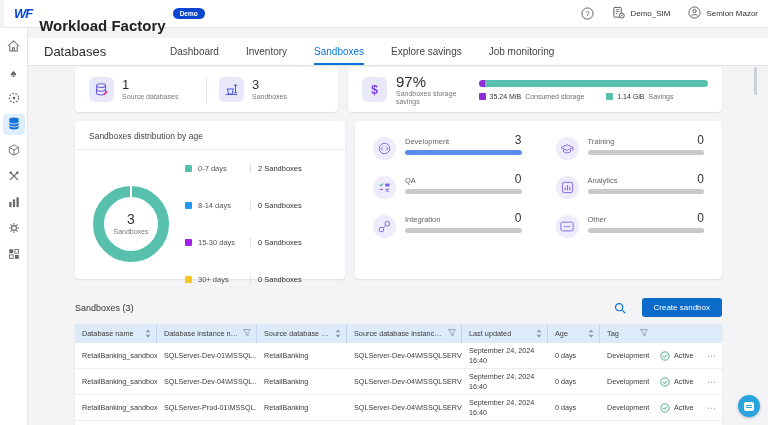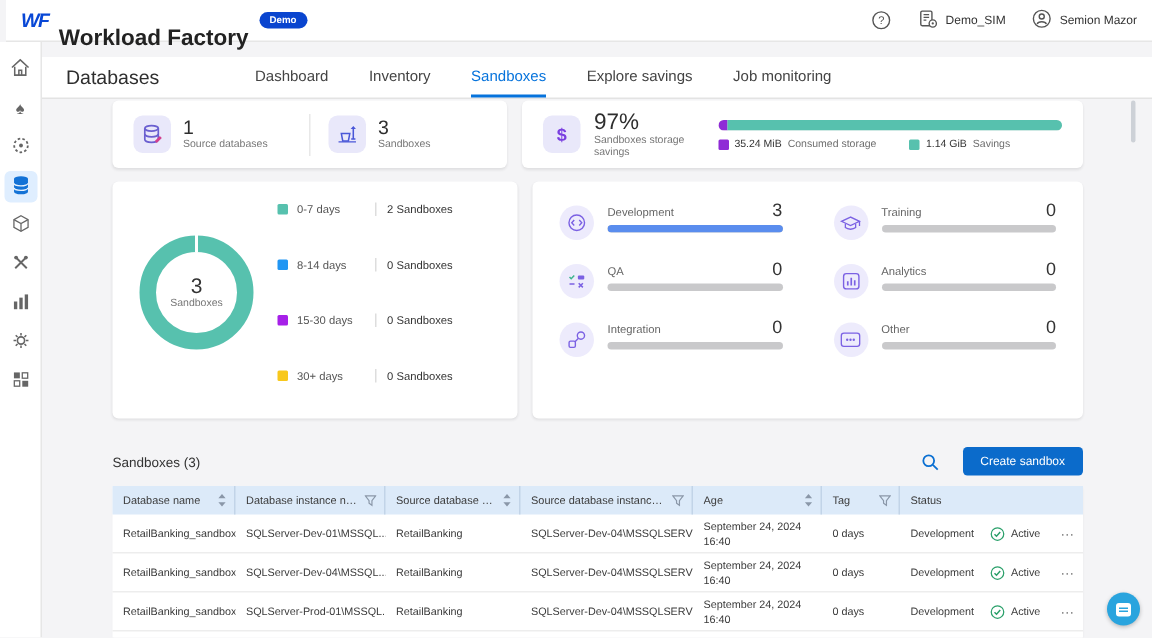--- a/index.html
+++ b/index.html
@@ -93,21 +93,21 @@
   .tag-bar.filled .fill { width:100%; }
 
   
   .table-header-row { display:flex; align-items:center; margin-top:19px; }
   .table-title { font-size:9px; color:#333; }
   .search { margin-left:auto; margin-right:16px; cursor:pointer; display:flex; }
   .create-btn { background:#0b6bcb; color:#fff; border:0; font-size:8px; font-family:inherit; padding:5px 12px; border-radius:3px; cursor:pointer; }
   .table { margin-top:7px; background:#fff; padding-bottom:8px; box-shadow:0 1px 2px rgba(0,0,0,.07); }
   .thead, .trow { display:grid; grid-template-columns:82px 100px 90px 115px 86px 52px 53px 69px; }
   .thead { background:#dceaf9; }
-  .th { font-size:7.3px; color:#3c3c3c; padding:5px 5px 5px 7px; display:flex; align-items:center; gap:3px;
+  .th { font-size:7.3px; color:#3c3c3c; padding:5px 5px 5px 7px; display:flex; align-items:flex-start; gap:3px;
         white-space:nowrap; overflow:hidden; border-right:1px solid #c2d4e8; }
   .th:last-child { border-right:0; }
   .th .hlabel { flex:1; overflow:hidden; text-overflow:ellipsis; }
   .trow { border-bottom:1px solid #ededed; height:26px; }
   .td { font-size:7.2px; color:#3a3a3a; padding:0 5px 0 7px; display:flex; align-items:center;
         white-space:nowrap; overflow:hidden; }
   .td.date { flex-direction:column; align-items:flex-start; justify-content:center; line-height:1.3; }
   .td.status { gap:4px; }
   .row-menu { margin-left:auto; color:#8a8a8a; font-size:9px; cursor:pointer; letter-spacing:1px; }
 
@@ -288,20 +288,21 @@
               <span class="pl-val">1.14 GiB</span>
               <span class="pl-lab">Savings</span>
             </span>
           </div>
         </div>
       </section>
     </div>
 
     <div class="row2">
       <section class="card age-card">
+        <h3 class="card-title">Sandboxes distribution by age</h3>
         <div class="age-body">
           <div class="donut">
             <div class="notch"></div>
             <div class="donut-center">
               <span class="d-val">3</span>
               <span class="d-lab">Sandboxes</span>
             </div>
           </div>
           <ul class="age-legend">
             <li>
@@ -475,34 +476,38 @@
               <path d="M4 11L.8 7.2h6.4z" fill="#8a97a8"></path>
             </svg>
         </span>
         <span class="th">
           <span class="hlabel">Source database instance name</span>
           <svg width="8" height="8" viewBox="0 0 10 10">
               <path d="M.7.7h8.6L6.2 4.8v3.8L3.8 6.9V4.8z" fill="none" stroke="#8a97a8" stroke-width="1"></path>
             </svg>
         </span>
         <span class="th">
+          <span class="hlabel">Last updated</span>
+          <svg width="6" height="9" viewBox="0 0 8 11">
+              <path d="M4 0l3.2 3.8H.8z" fill="#8a97a8"></path>
+              <path d="M4 11L.8 7.2h6.4z" fill="#8a97a8"></path>
+            </svg>
+        </span>
+        <span class="th">
           <span class="hlabel">Age</span>
           <svg width="6" height="9" viewBox="0 0 8 11">
               <path d="M4 0l3.2 3.8H.8z" fill="#8a97a8"></path>
               <path d="M4 11L.8 7.2h6.4z" fill="#8a97a8"></path>
             </svg>
         </span>
         <span class="th">
           <span class="hlabel">Tag</span>
           <svg width="8" height="8" viewBox="0 0 10 10">
               <path d="M.7.7h8.6L6.2 4.8v3.8L3.8 6.9V4.8z" fill="none" stroke="#8a97a8" stroke-width="1"></path>
             </svg>
-        </span>
-        <span class="th">
-          <span class="hlabel">Status</span>
         </span>
       </div>
 
       <div class="trow">
         <span class="td">RetailBanking_sandbox</span>
         <span class="td">SQLServer-Dev-01\MSSQL...</span>
         <span class="td">RetailBanking</span>
         <span class="td">SQLServer-Dev-04\MSSQLSERVER</span>
         <span class="td date">
           <span>September 24, 2024</span>

